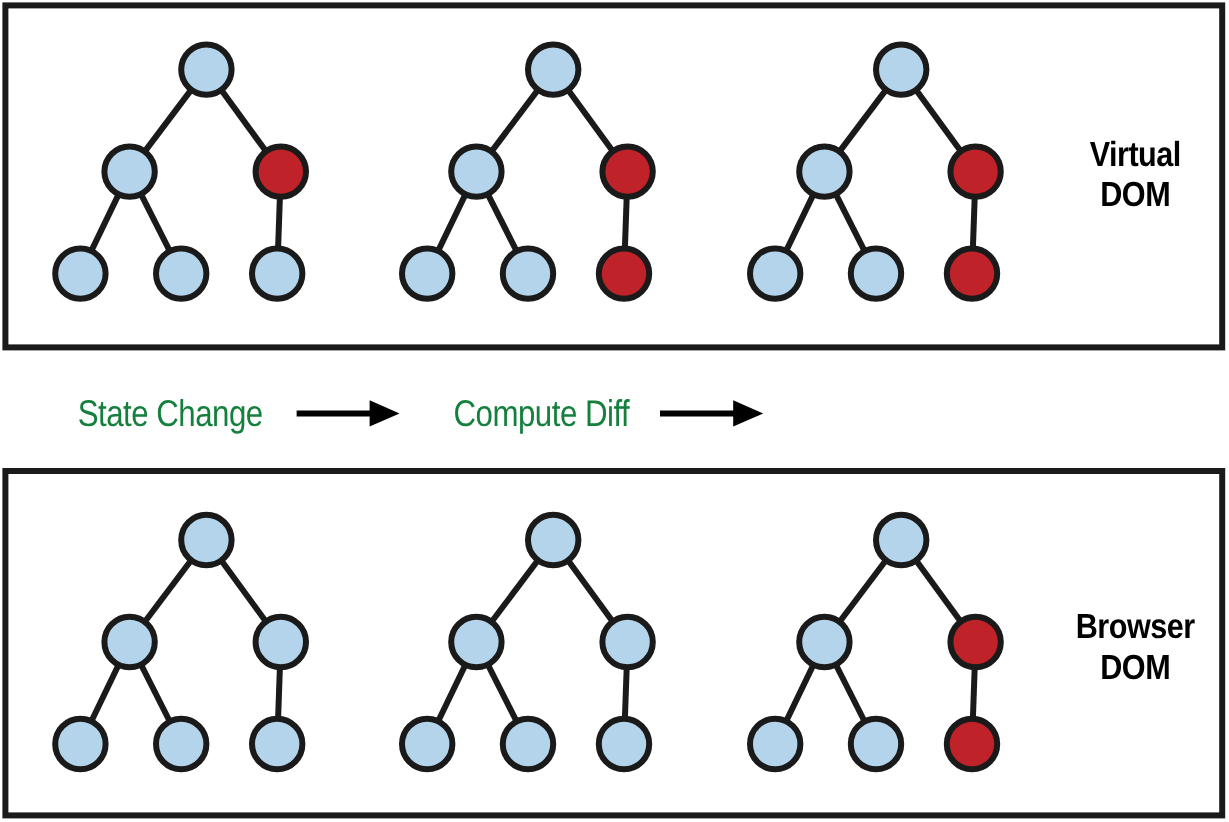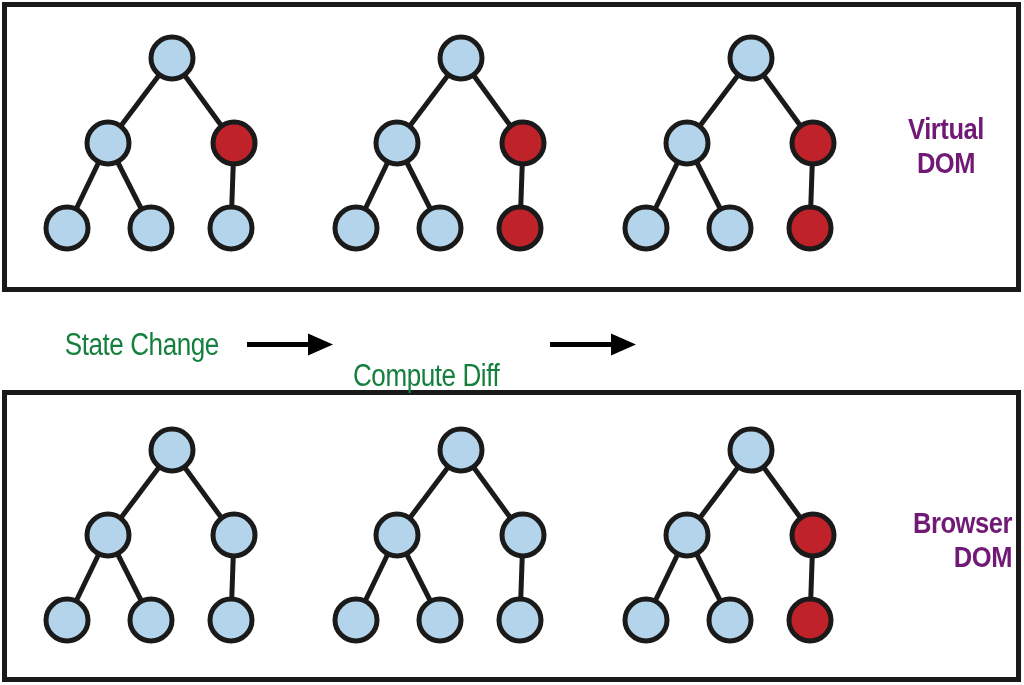--- a/index.html
+++ b/index.html
@@ -30,40 +30,40 @@
 
   .panel-label {
     position: absolute;
     left: 871px;
     width: 150px;
     text-align: center;
     font-weight: bold;
     font-size: 29px;
     line-height: 34px;
     letter-spacing: -0.5px;
-    color: #701a75;
+    color: #000000;
   }
   .panel-label .lbl-line { display: block; transform: scaleX(0.88); transform-origin: center; }
   #virtual-dom-label { top: 112px; }
-  #browser-dom-label { top: 506px; text-align: right; }
+  #browser-dom-label { top: 506px; }
 
   .flow-step {
     position: absolute;
     top: 327px;
     height: 36px;
     line-height: 36px;
     text-align: center;
     font-size: 31px;
     letter-spacing: -0.5px;
     color: #15803d;
     white-space: nowrap;
   }
   .flow-step .step-text { display: inline-block; transform: scaleX(0.84); transform-origin: center; }
   #flow-step-1 { left: 42px;  width: 200px; }
-  #flow-step-2 { left: 326px; width: 200px; margin-top: 31px; }
+  #flow-step-2 { left: 351px; width: 200px; }
 
   .flow-arrow {
     position: absolute;
     top: 333px;
     width: 86px; height: 23px;
   }
   #flow-arrow-1 { left: 247px; }
   #flow-arrow-2 { left: 550px; }
 </style>
 </head>

